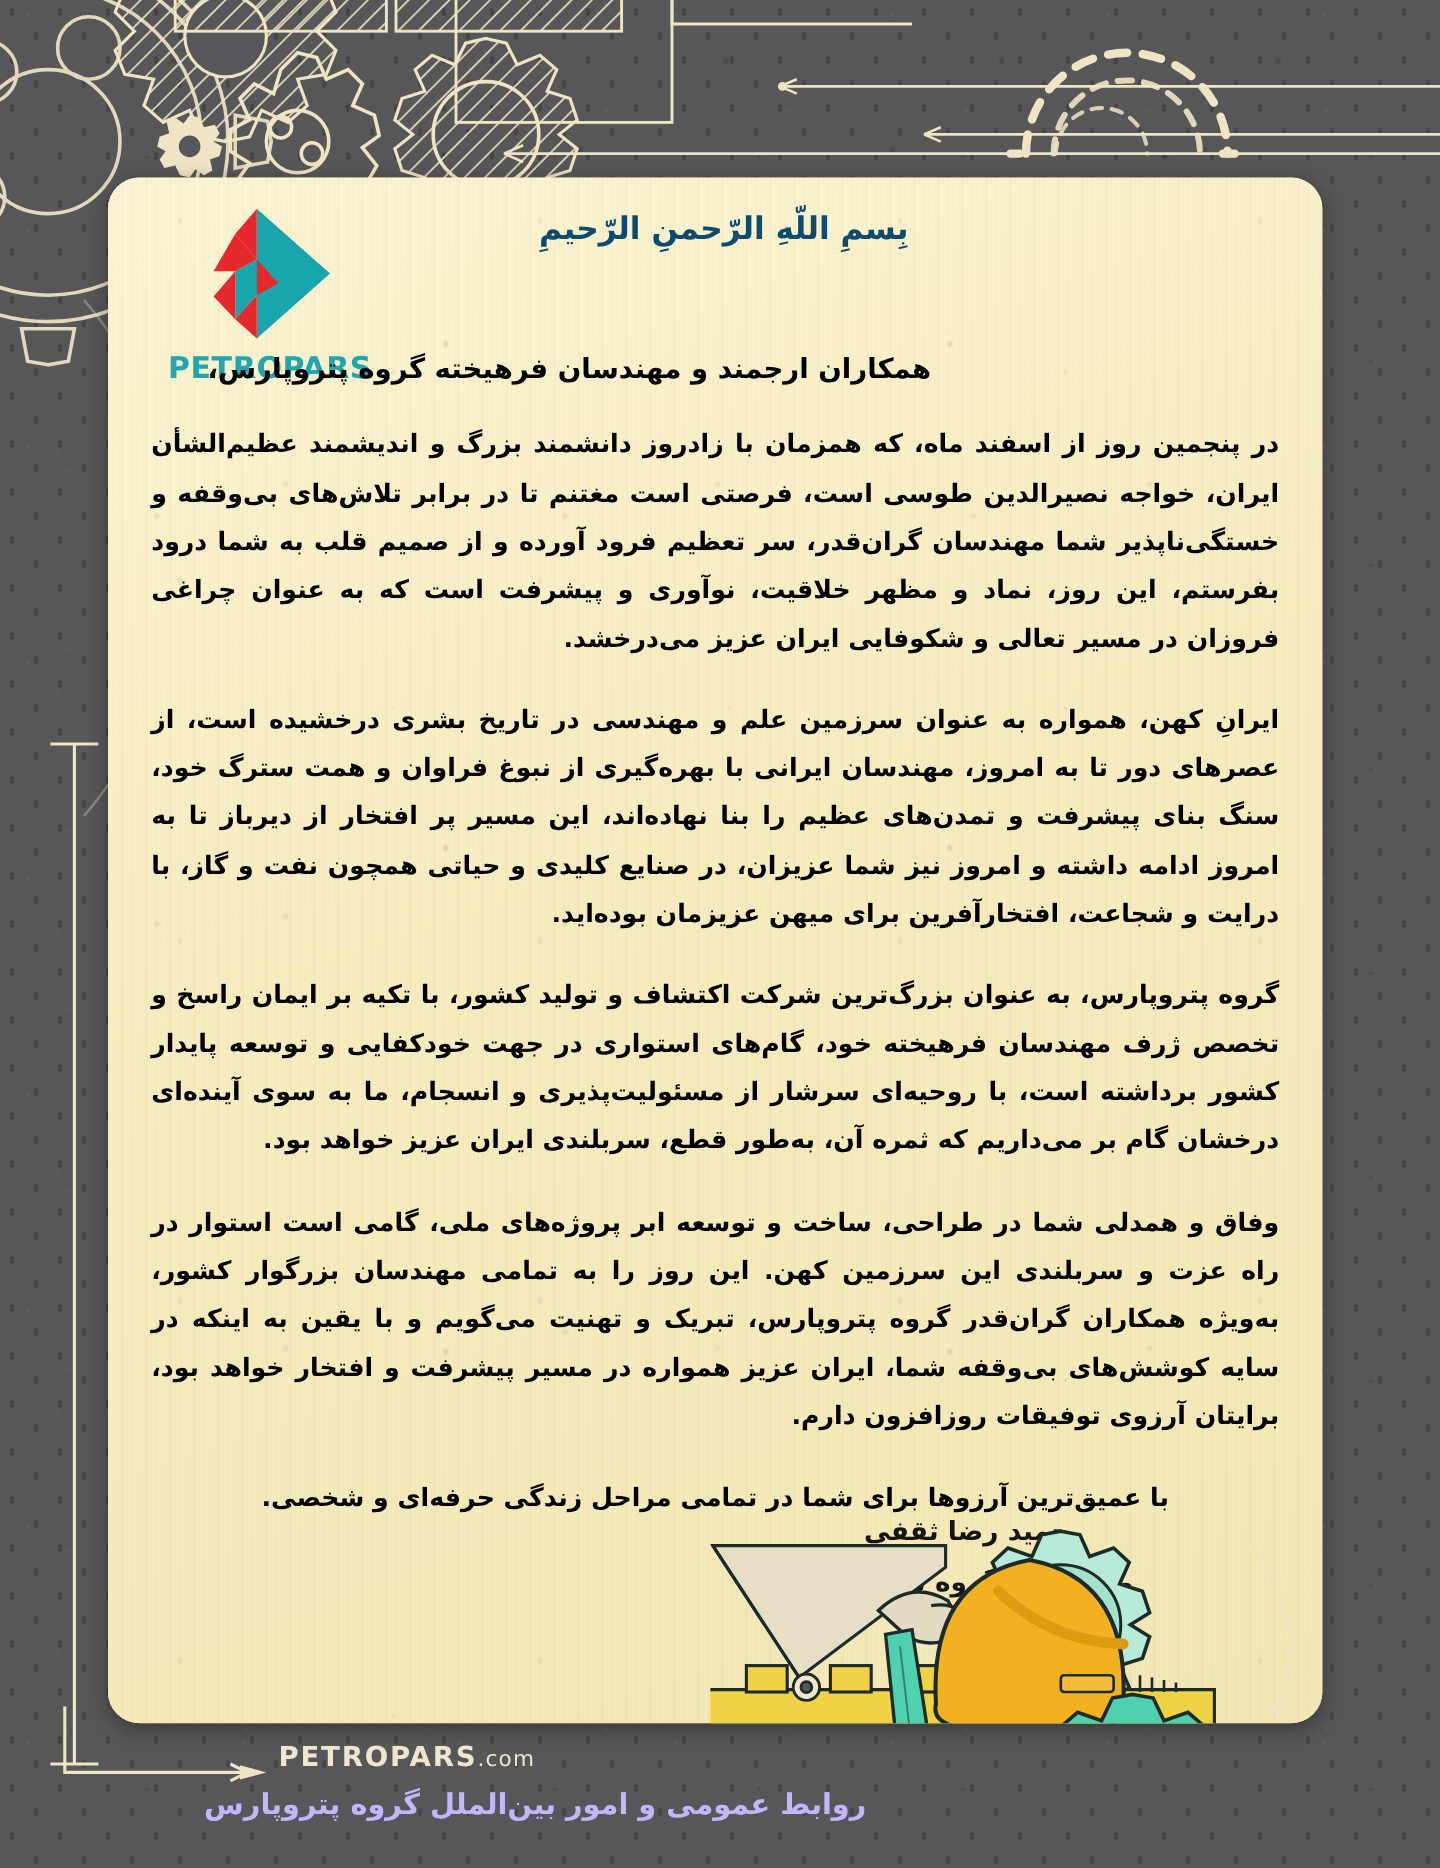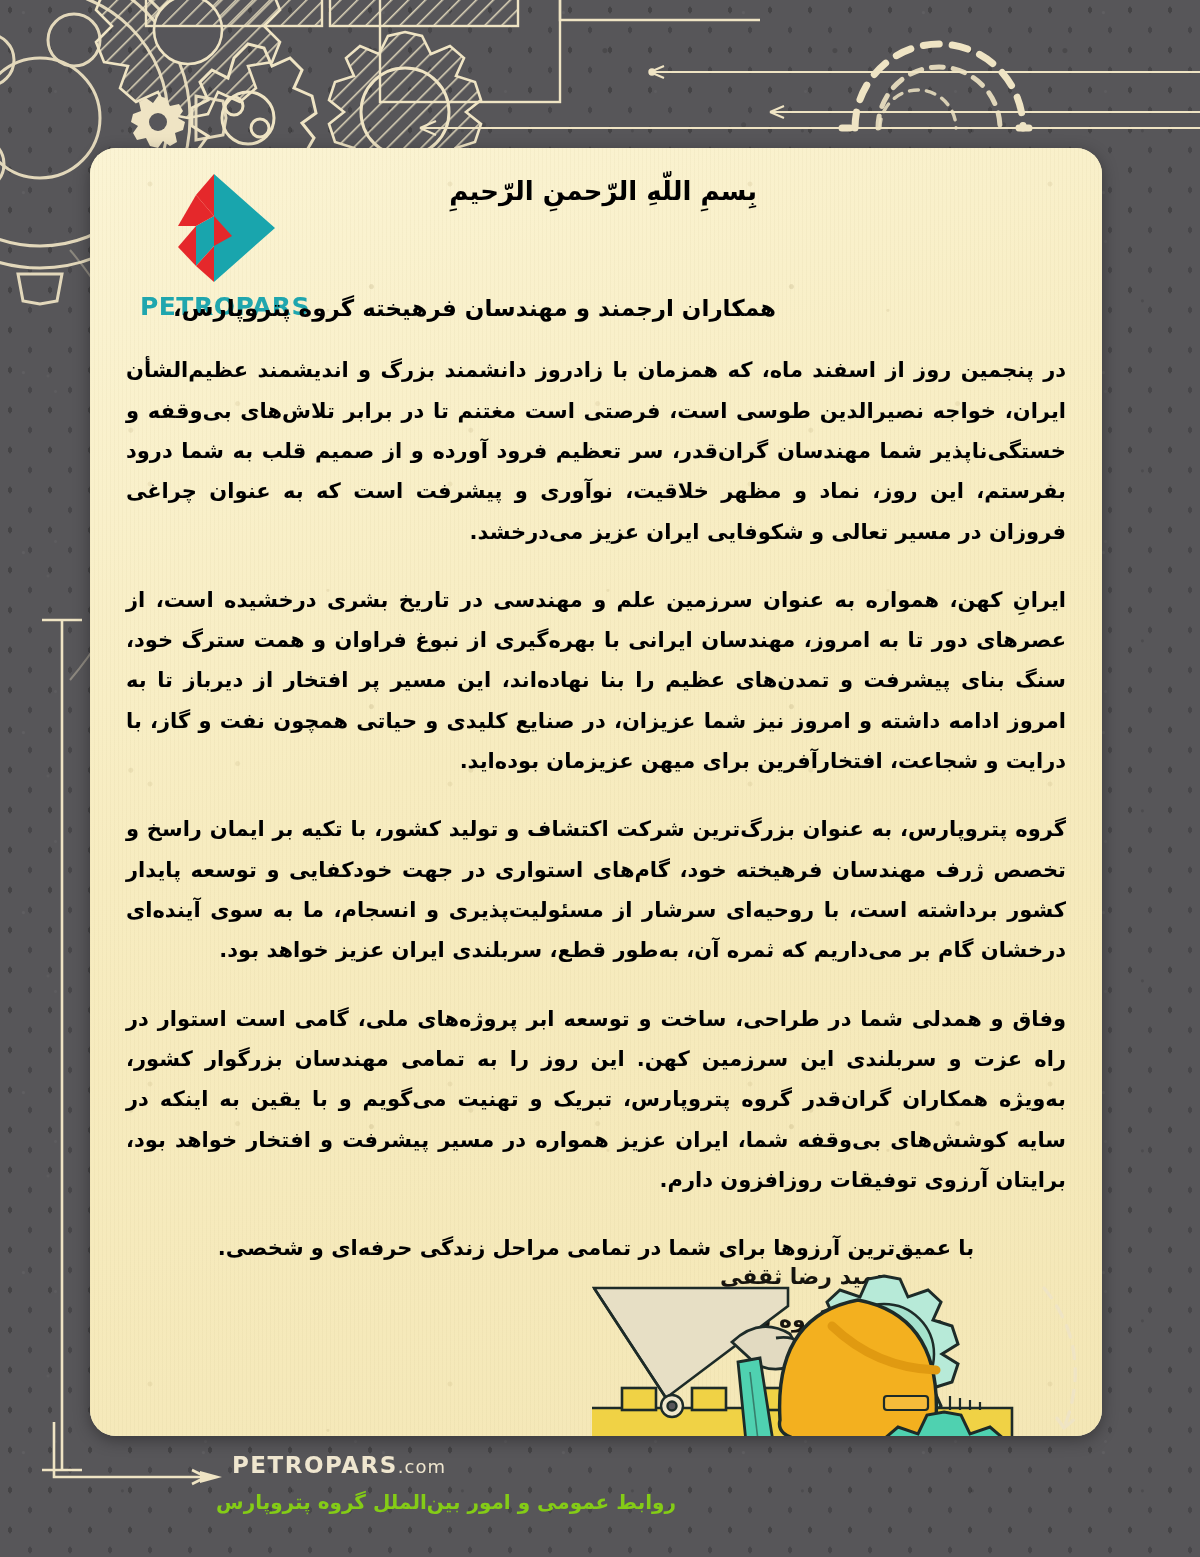--- a/index.html
+++ b/index.html
@@ -57,21 +57,21 @@
   
   .logo-wrap{position:absolute;left:40px;top:22px;width:190px;text-align:center;}
   .logo-mark{width:122px;height:118px;margin:0 auto;display:block;}
   .logo-word{
     font-family:"DejaVu Sans","Liberation Sans",sans-serif;
     font-weight:bold;font-size:25px;letter-spacing:.5px;
     color:#1fa6ae;margin-top:4px;
   }
   .bismillah{
     position:absolute;right:345px;top:28px;
-    font-size:26px;color:#000000;direction:rtl;
+    font-size:26px;color:#0c4a6e;direction:rtl;
     font-family:"DejaVu Sans","Liberation Sans",sans-serif;
     font-weight:bold;
   }
 
   
   #letter{
     position:absolute;right:36px;left:36px;top:140px;
     direction:rtl;text-align:justify;
     color:#000000;
   }
@@ -103,21 +103,21 @@
   .footer-url{
     position:absolute;left:232px;top:12px;
     font-family:"DejaVu Sans","Liberation Sans",sans-serif;
     color:#efe6cf;letter-spacing:1px;
   }
   .footer-url .big{font-size:23px;font-weight:bold;letter-spacing:1.5px;}
   .footer-url .small{font-size:18px;}
   .footer-fa{
     position:absolute;left:0;right:0;top:50px;
     text-align:center;direction:rtl;
-    color:#84cc16;font-size:20px;font-weight:bold;
+    color:#c4b5fd;font-size:24px;font-weight:bold;
     padding-right:200px;
   }
 </style>
 </head>
 <body>
 
 <div id="backdrop"></div>
 <div id="grain"></div>
 
 <svg class="bg-svg" viewBox="0 0 1200 1557">

